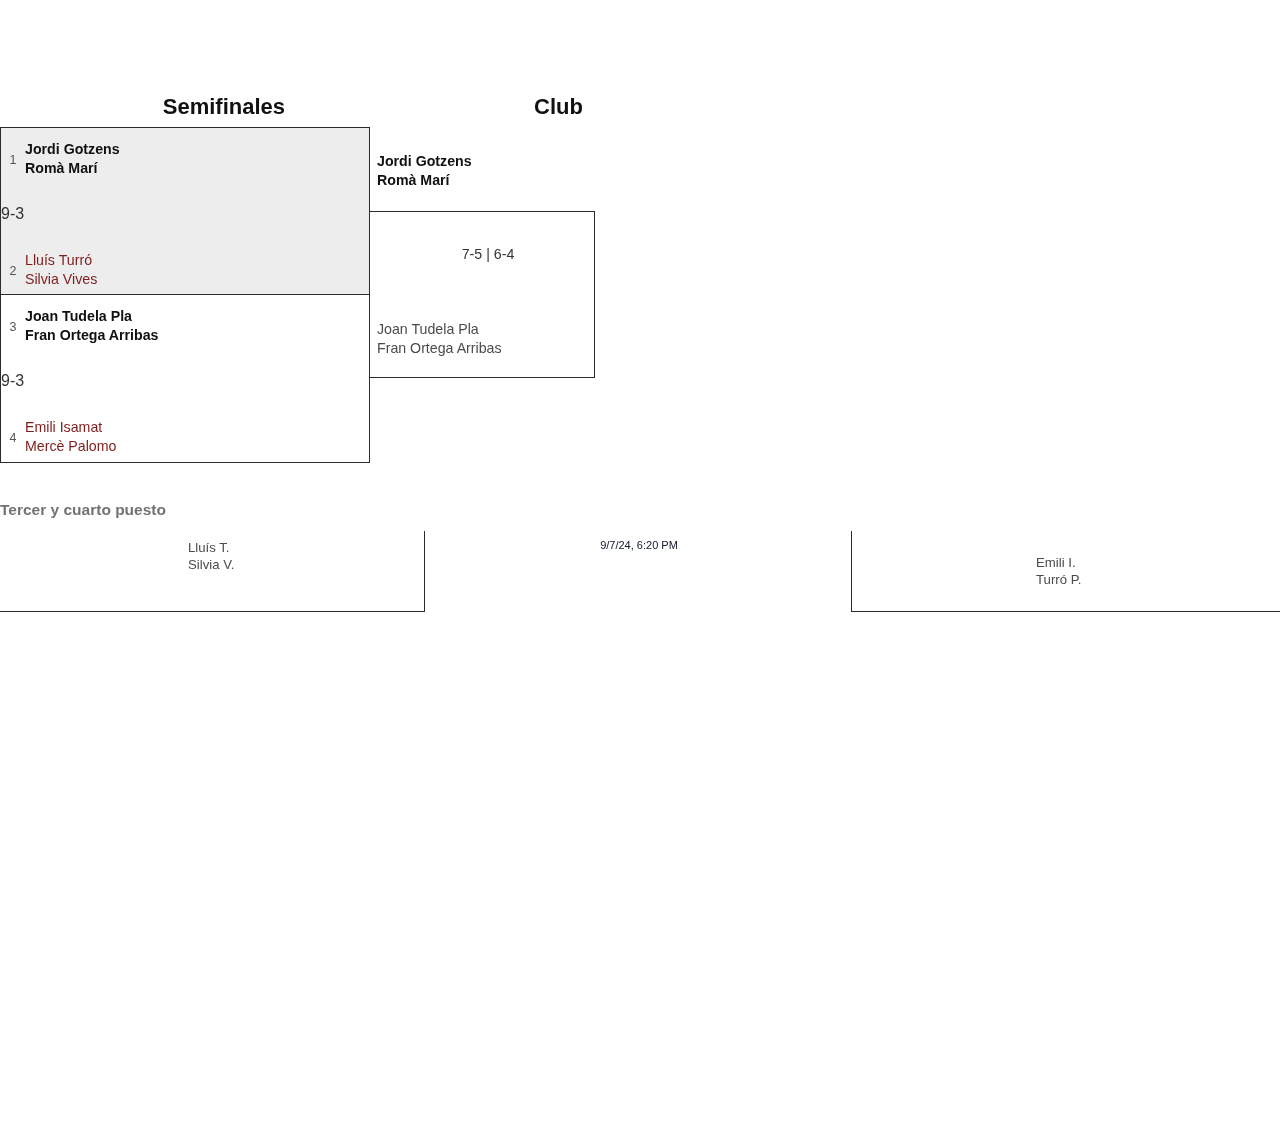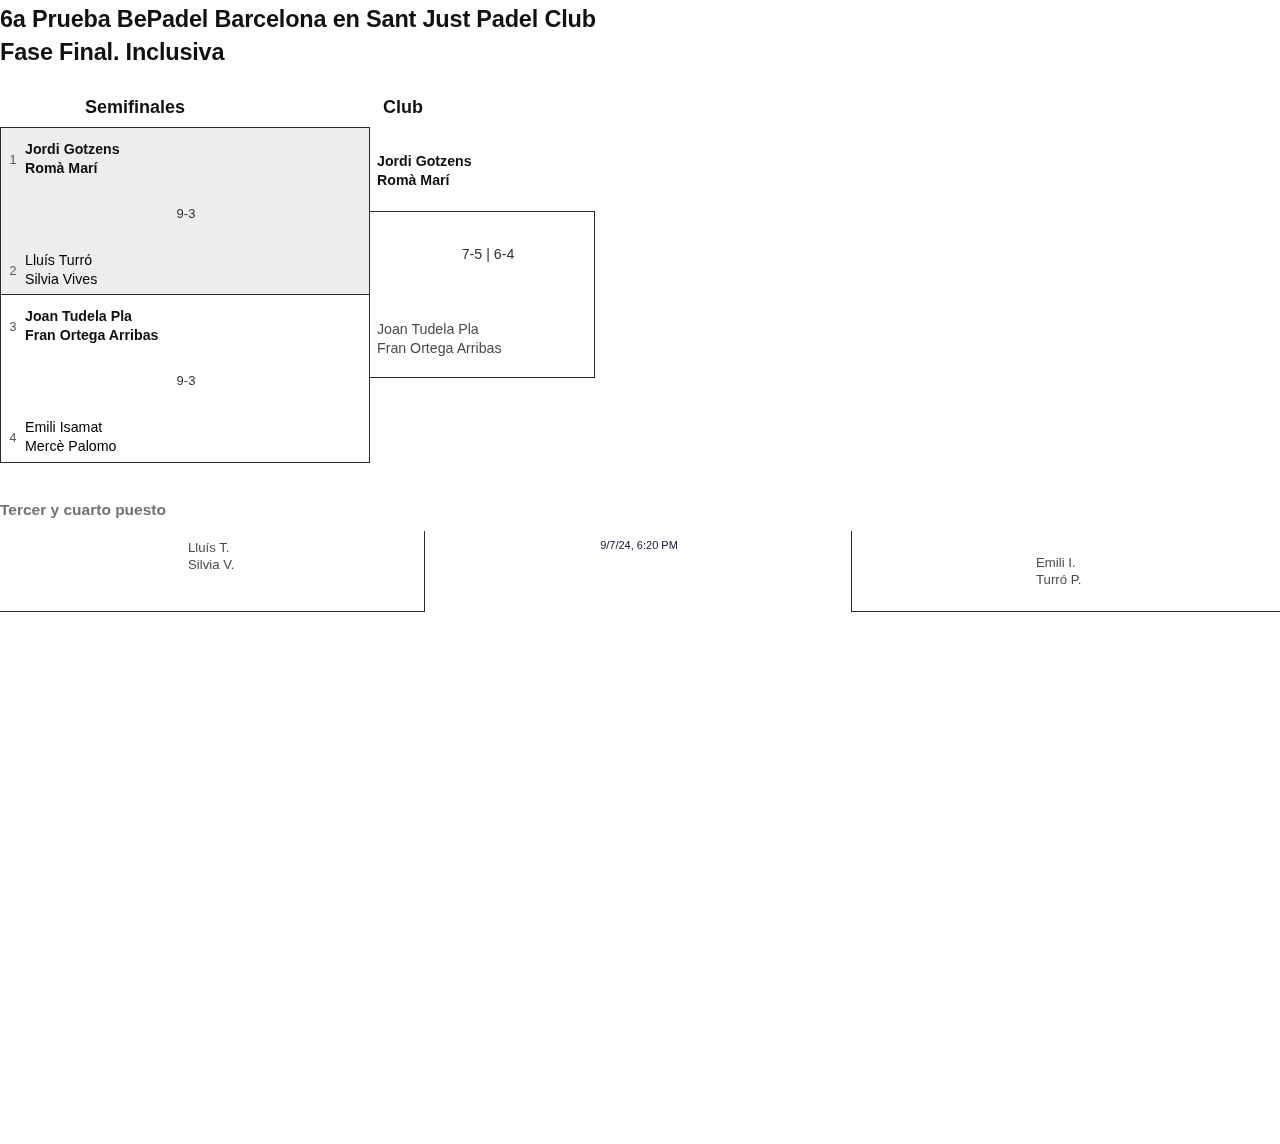--- a/index.html
+++ b/index.html
@@ -39,24 +39,24 @@
     position: absolute;
     left: 1048px; top: 7px;
     width: 228px;
     height: 60px;
   }
   #brand-logo svg { display: block; }
 
   
   .round-header {
     position: absolute;
-    font-size: 18px;
+    font-size: 22px;
     font-weight: 600;
     color: #111111;
-    text-align: left;
+    text-align: right;
     line-height: 22px;
   }
   #round-header-semifinals { left: 85px; top: 96px; width: 200px; }
   #round-header-final      { left: 383px; top: 96px; width: 200px; }
 
   
   .match-box {
     position: absolute;
     border: 1.6px solid #2b2b2b;
   }
@@ -96,31 +96,30 @@
     font-size: 14.2px;
     line-height: 19.4px;
     white-space: pre-line;
   }
   .players.winner {
     font-weight: 700;
     color: #111111;
   }
   .players.loser {
     font-weight: 400;
-    color: #000000;
+    color: #7f1d1d;
   }
   .team-top    { left: 0px; top: 12px; }
   .team-bottom { left: 0px; top: 123px; }
 
   .score {
     position: absolute;
     left: 0px;
     width: 370px;
-    text-align: center;
-    font-size: 13px;
+    font-size: 16px;
     color: #333333;
     line-height: 19px;
   }
   .score-sf { top: 76px; }
 
   
   .final-team {
     position: absolute;
     font-size: 14.2px;
     line-height: 19.4px;
@@ -186,22 +185,20 @@
     font-size: 11px;
     color: #0f172a;
     line-height: 17px;
   }
 </style>
 </head>
 <body>
 
 <div id="page-header">
 
-  <div id="tournament-title">6a Prueba BePadel Barcelona en Sant Just Padel Club
-Fase Final. Inclusiva</div>
 
 </div>
 
 <div class="round-header" id="round-header-semifinals">Semifinales</div>
 
 <div class="round-header" id="round-header-final">Club</div>
 
 <div class="match-box" id="sf-match-1">
   <div class="team team-top">
     <span class="seed">1</span>

